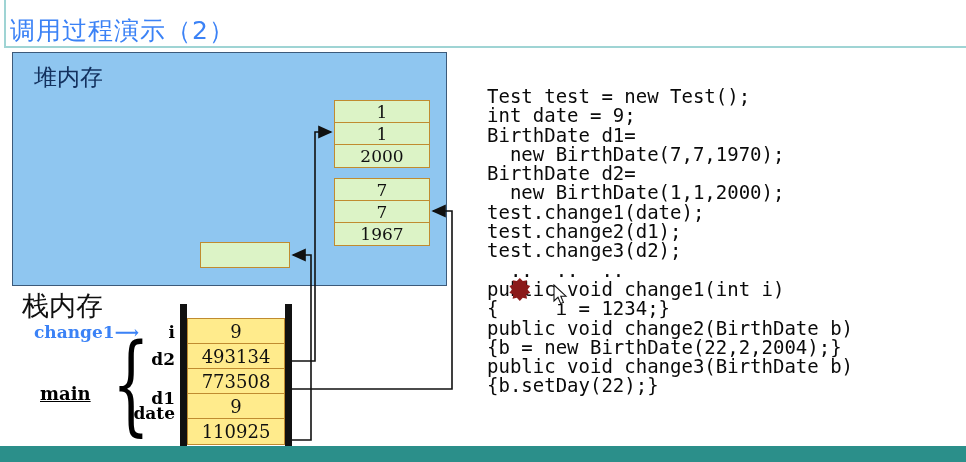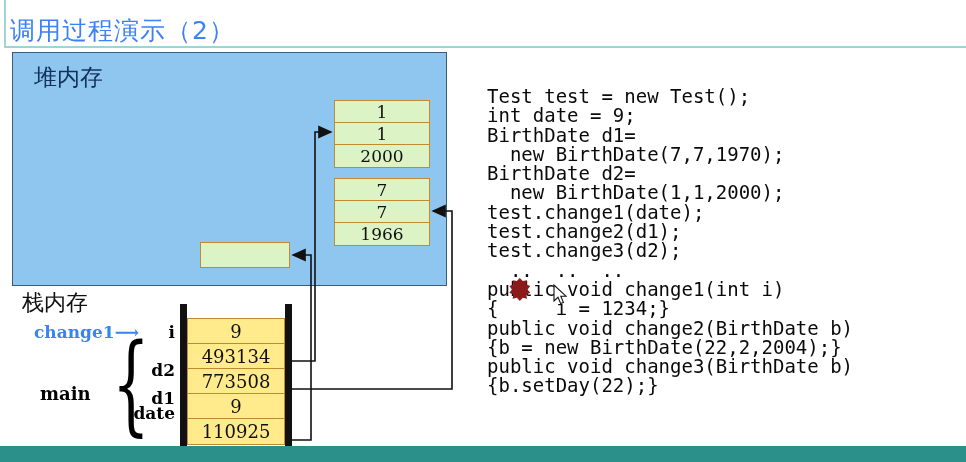--- a/index.html
+++ b/index.html
@@ -47,21 +47,21 @@
     box-sizing:border-box;
   }
   .obj-cell:last-child{border-bottom:none;}
   #obj-d2{left:334px;top:100px;width:96px;height:68px;}
   #obj-d1{left:334px;top:178px;width:96px;height:68px;}
   #obj-empty{left:200px;top:242px;width:90px;height:26px;}
   
   #stack-title{
     position:absolute;left:22px;top:288px;
     font-family:"DejaVu Sans","Liberation Sans",sans-serif;
-    font-size:22px;color:#101010;white-space:nowrap;
+    font-size:27px;color:#101010;white-space:nowrap;
   }
   #stack-frame{
     position:absolute;left:180px;top:304px;width:112px;height:142px;
   }
   #stack-frame .bar-l,#stack-frame .bar-r{
     position:absolute;top:0;width:7px;height:142px;background:#111;
   }
   #stack-frame .bar-l{left:0;}
   #stack-frame .bar-r{right:0;}
   #stack-cells{
@@ -81,21 +81,21 @@
     font-weight:bold;font-size:17px;color:#000;
   }
   #lbl-change1{
     position:absolute;left:34px;top:322px;
     font-family:"DejaVu Serif","Liberation Serif",serif;
     font-weight:bold;font-size:17px;color:#3b82f6;white-space:nowrap;
   }
   #lbl-main{
     position:absolute;left:40px;top:383px;
     font-family:"DejaVu Serif","Liberation Serif",serif;
-    font-weight:bold;font-size:18px;color:#000;white-space:nowrap;
+    font-weight:bold;font-size:18px;color:#000;white-space:nowrap;text-decoration:underline;
   }
   #brace-main{
     position:absolute;left:112px;top:330px;
     font-family:"DejaVu Serif","Liberation Serif",serif;
     font-size:108px;color:#000;line-height:108px;
     transform:scaleX(0.55);transform-origin:left top;
   }
   
   #code{
     position:absolute;left:487px;top:68px;
@@ -123,37 +123,37 @@
 
 <div class="obj-box" id="obj-d2">
   <div class="obj-cell">1</div>
   <div class="obj-cell">1</div>
   <div class="obj-cell">2000</div>
 </div>
 
 <div class="obj-box" id="obj-d1">
   <div class="obj-cell">7</div>
   <div class="obj-cell">7</div>
-  <div class="obj-cell">1966</div>
+  <div class="obj-cell">1967</div>
 </div>
 
 <div class="obj-box" id="obj-empty">
   <div class="obj-cell" style="height:24px;line-height:24px;"></div>
 </div>
 
 <div id="stack-title">栈内存</div>
 
 <div id="lbl-change1">
   <span>change1</span><span>⟶</span>
 </div>
 <div id="lbl-main">main</div>
 <div id="brace-main">{</div>
 
 <div class="var-label" style="left:105px;top:322px;">i</div>
-<div class="var-label" style="left:105px;top:349px;margin-top:11px;">d2</div>
+<div class="var-label" style="left:105px;top:349px;">d2</div>
 <div class="var-label" style="left:105px;top:376px;margin-top:12px;">d1</div>
 <div class="var-label" style="left:105px;top:403px;">date</div>
 <div class="var-label" style="left:105px;top:430px;margin-top:16px;">test</div>
 
 <div id="stack-frame">
   <div class="bar-l"></div>
   <div class="bar-r"></div>
   <div id="stack-cells">
     <div class="stack-cell">9</div>
     <div class="stack-cell">493134</div>

